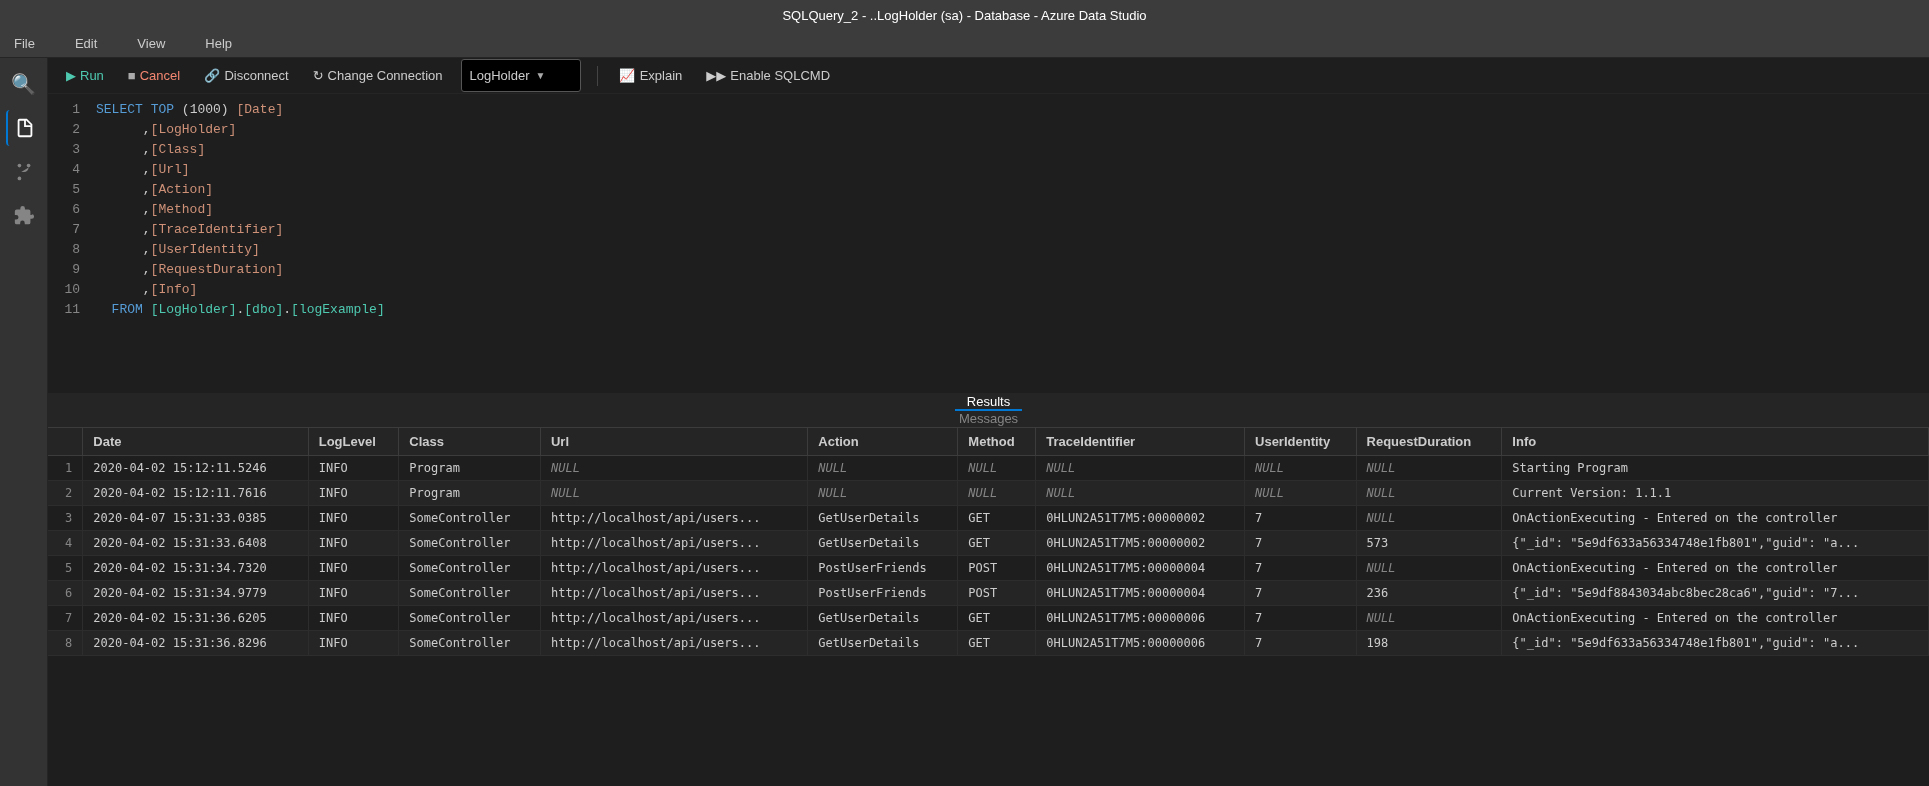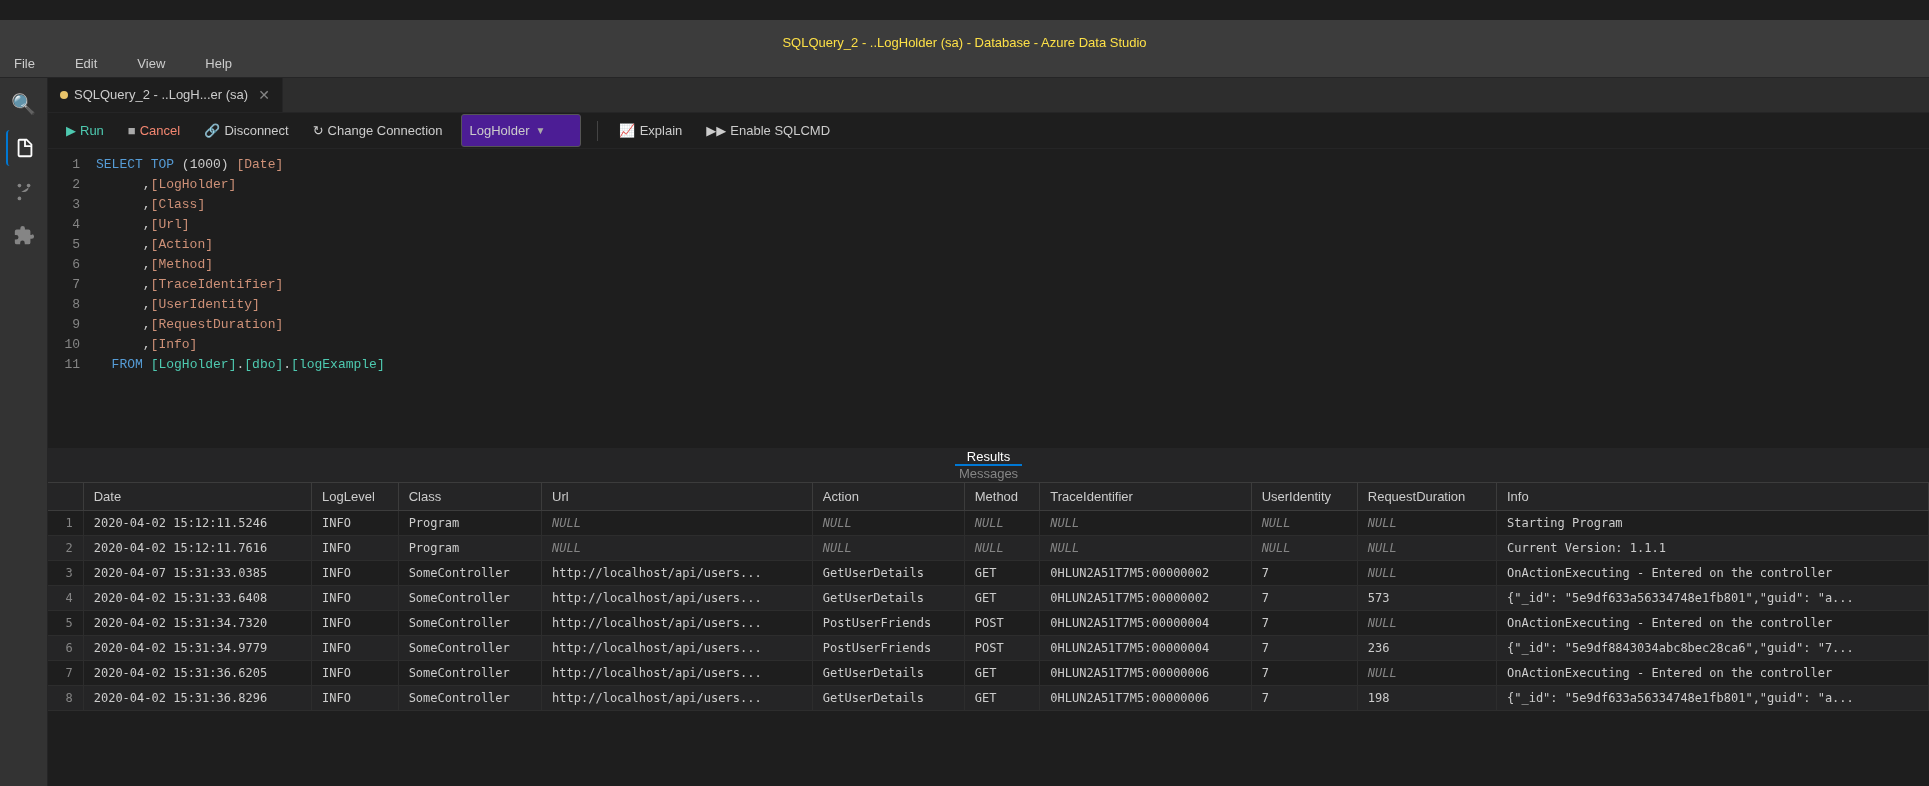--- a/index.html
+++ b/index.html
@@ -3,25 +3,24 @@
   <meta charset="utf-8">
   <style>
     * { box-sizing: border-box; margin: 0; padding: 0; }
     body { background: #1e1e1e; color: #cccccc; font-family: 'Segoe UI', sans-serif; font-size: 13px; overflow: hidden; width: 1929px; height: 786px; }
 
     
     #titlebar {
       background: #3c3c3c;
       height: 30px;
       display: flex;
-      align-items: flex-end;
+      align-items: center;
       justify-content: center;
-      color: #fde047;
-      font-size: 13px;
-      margin-top: 20px;
+      color: #ffffff;
+      font-size: 13px;
     }
 
     
     #menubar {
       background: #3c3c3c;
       height: 28px;
       display: flex;
       align-items: center;
       padding: 0 8px;
       gap: 28px;
@@ -126,21 +125,21 @@
       border-radius: 3px;
     }
     .toolbar-btn.run { color: #4ec9b0; }
     .toolbar-btn.cancel { color: #f48771; }
     .toolbar-separator { width: 1px; height: 20px; background: #444; margin: 0 4px; }
 
     
     #connection-dropdown {
       display: flex;
       align-items: center;
-      background: #4c1d95;
+      background: #000000;
       border: 1px solid #555;
       border-radius: 3px;
       padding: 8px 8px;
       cursor: pointer;
       gap: 6px;
       min-width: 120px;
     }
 
     
     #editor-area {
@@ -215,21 +214,21 @@
       font-size: 13px;
     }
     thead tr {
       background: #252526;
       position: sticky;
       top: 0;
       z-index: 1;
     }
     thead th {
       color: #cccccc;
-      font-weight: 400;
+      font-weight: 700;
       padding: 6px 10px;
       border-right: 1px solid #3c3c3c;
       border-bottom: 1px solid #3c3c3c;
       text-align: left;
       white-space: nowrap;
     }
     tbody tr {
       border-bottom: 1px solid #2d2d2d;
     }
     tbody tr:nth-child(even) { background: #252526; }
@@ -283,27 +282,20 @@
     </div>
     <div class="activity-icon" title="Extensions">
       <svg width="22" height="22" viewBox="0 0 24 24" fill="currentColor">
           <path d="M20.5 11H19V7a2 2 0 0 0-2-2h-4V3.5A2.5 2.5 0 0 0 10.5 1 2.5 2.5 0 0 0 8 3.5V5H4a2 2 0 0 0-2 2v3.8h1.5a2.5 2.5 0 0 1 0 5H2V19a2 2 0 0 0 2 2h3.8v-1.5a2.5 2.5 0 0 1 5 0V21H17a2 2 0 0 0 2-2v-4h1.5a2.5 2.5 0 0 0 0-5z"></path>
         </svg>
     </div>
   </div>
 
   <div id="content-area">
 
-    <div id="tabbar">
-      <div class="tab">
-        <span class="tab-dot"></span>
-        <span>SQLQuery_2 - ..LogH...er (sa)</span>
-        <span class="tab-close">✕</span>
-      </div>
-    </div>
 
     <div id="toolbar">
       <div class="toolbar-btn run">
         <span style="color:#4ec9b0;">▶</span>
         <span>Run</span>
       </div>
       <div class="toolbar-btn cancel">
         <span style="color:#aaa;">■</span>
         <span>Cancel</span>
       </div>

